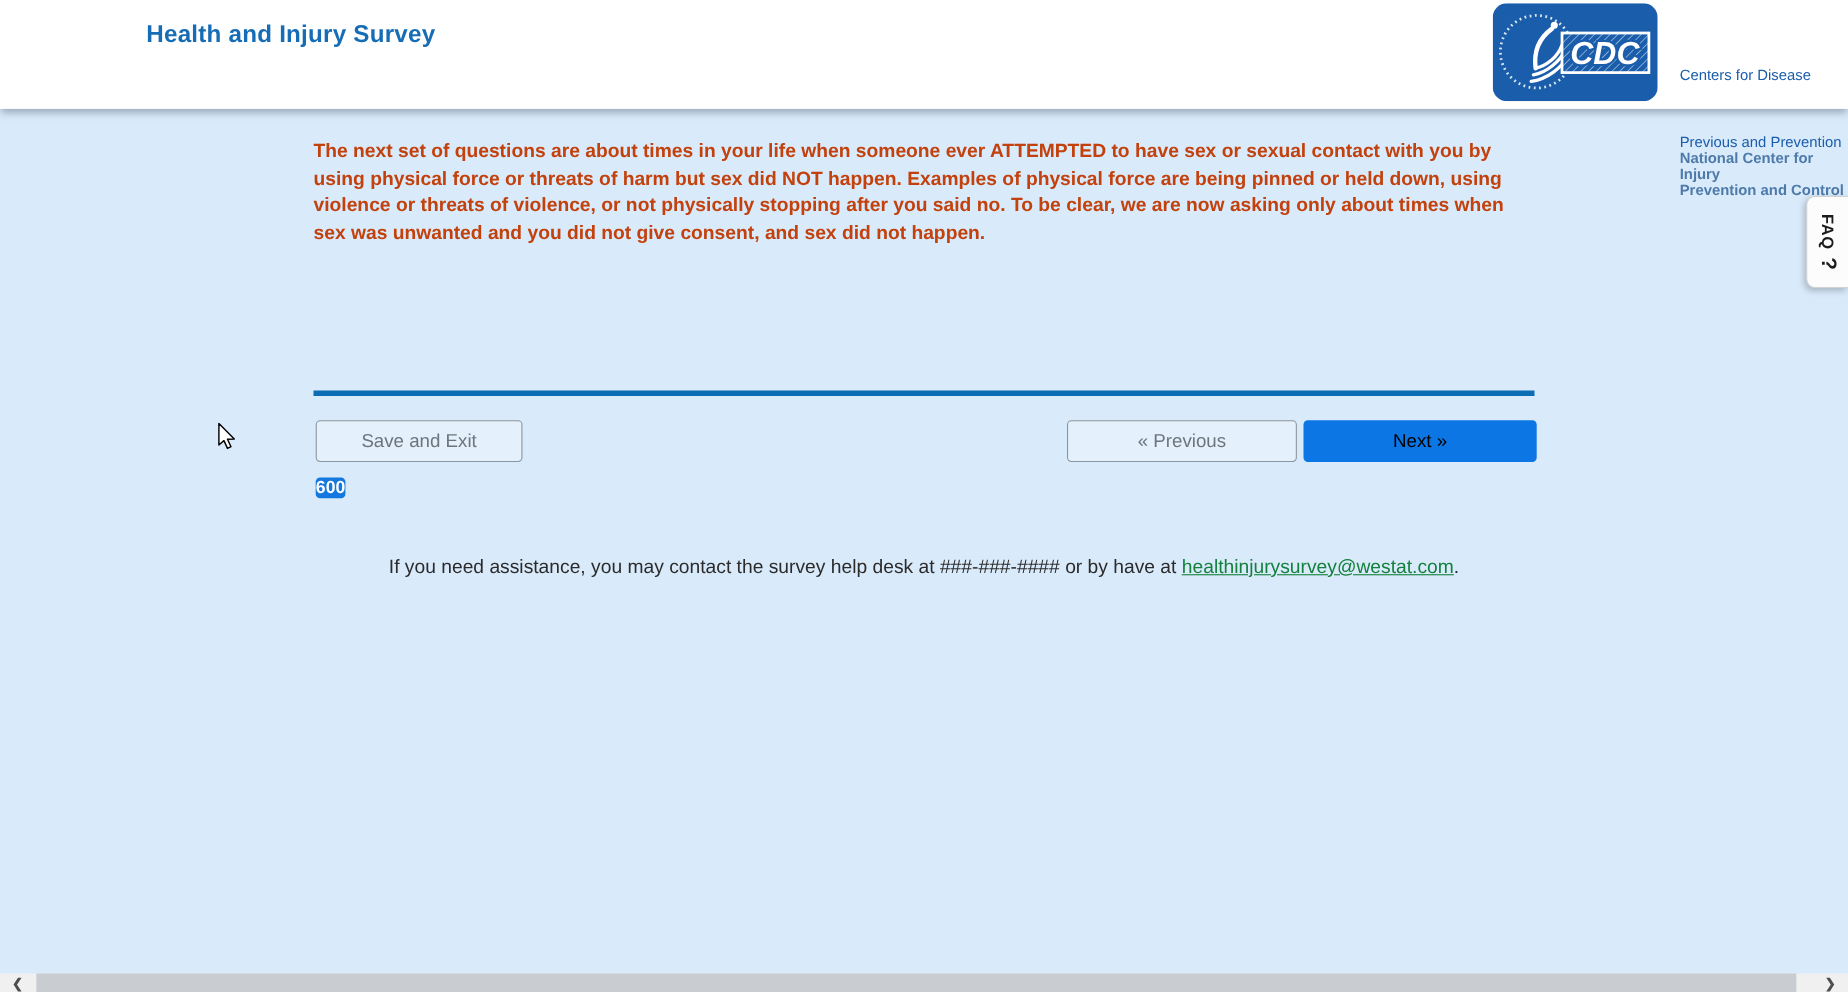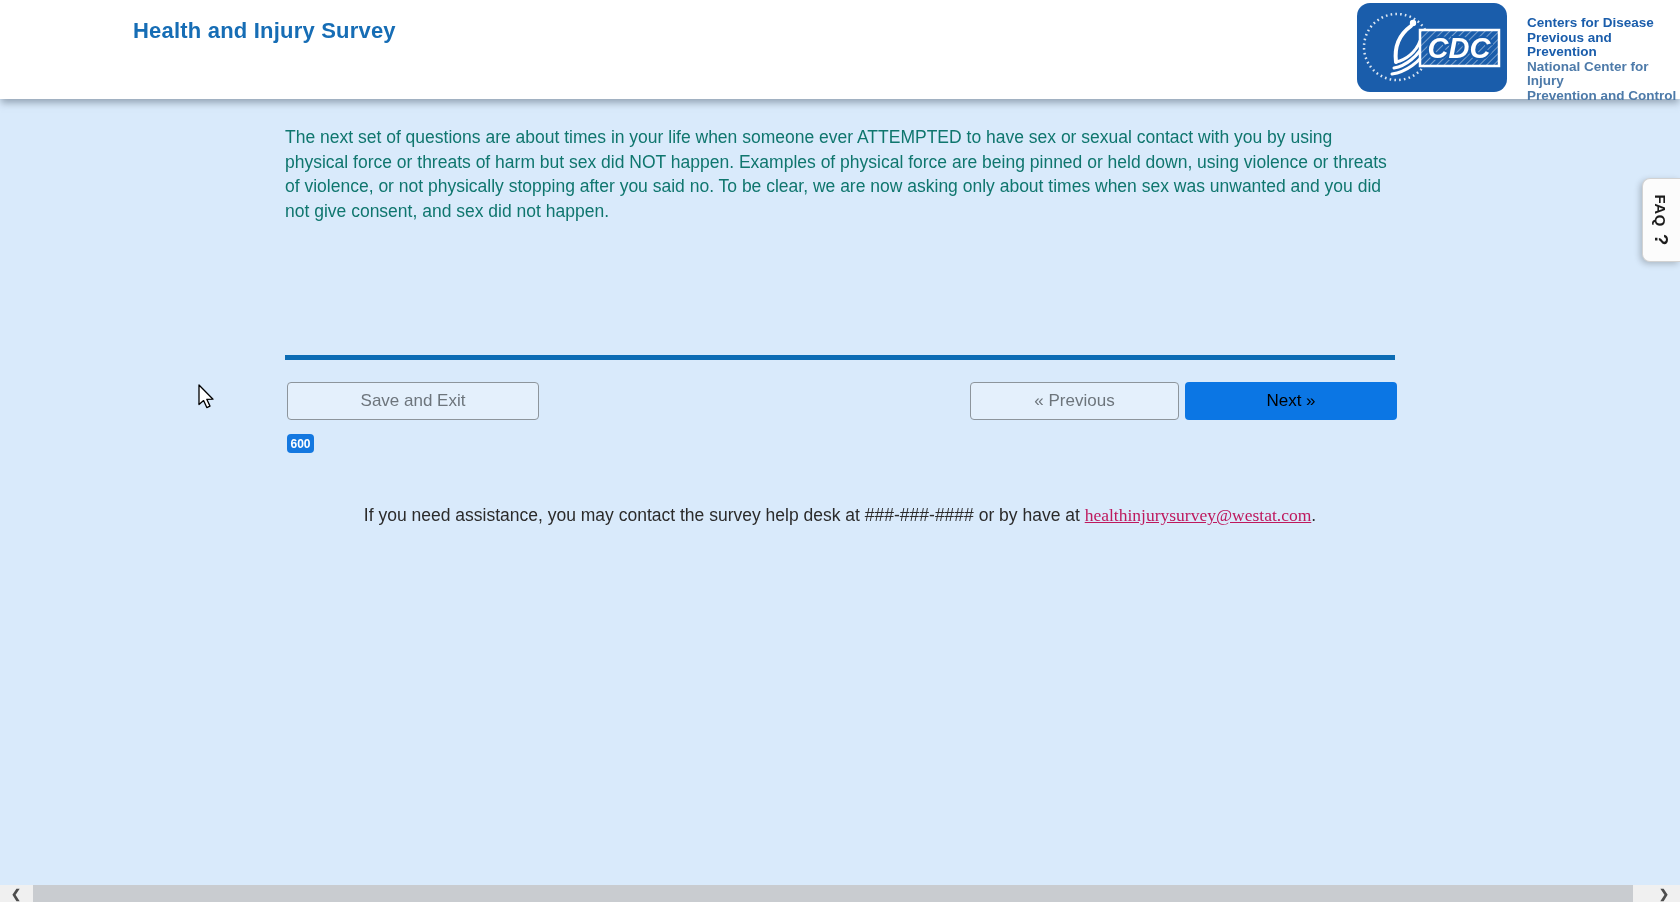--- a/index.html
+++ b/index.html
@@ -18,62 +18,62 @@
     z-index:5;
     padding-left:40px;
   }
   .page-title {
     position:absolute; left:133px; top:18px;
     font-size:22px; font-weight:bold; color:#166db5;
     letter-spacing:0.2px;
   }
   .cdc-logo { position:absolute; left:1357px; top:3px; width:150px; height:89px; }
   .cdc-text { position:absolute; left:1527px; top:16px; line-height:14.5px; }
-  .cdc-text .bold-line { font-size:13.5px; font-weight:bold; color:#1a5dab; }
+  .cdc-text .bold-line { font-size:13.5px; font-weight:normal; color:#1a5dab;margin-top:46px; }
   .cdc-text .reg-line  { font-size:13.5px; font-weight:bold; color:#4d7aa9; }
 
   
   .main {
     position:absolute; left:285px; top:99px; width:1110px; height:786px;
   }
   .intro-text {
     position:absolute; left:0; top:26px; width:1110px;
-    font-size:17.5px; font-weight:normal; color:#0f766e;
+    font-size:17.5px; font-weight:bold; color:#c2410c;
     line-height:24.5px;
   }
   .divider {
     position:absolute; left:0; top:256px; width:1110px; height:5px;
     background:#0c6cb4;
   }
   .btn {
     position:absolute; top:283px; height:38px;
     display:flex; align-items:center; justify-content:center;
     font-size:17px; border-radius:4px; cursor:pointer;
   }
   .btn-secondary {
     background:rgba(255,255,255,0.30);
     border:1px solid #8d959c; color:#6d757c;
   }
-  .btn-save { left:2px;  width:252px; }
+  .btn-save { left:2px;  width:188px; }
   .btn-prev { left:685px; width:209px; }
   .btn-next {
     left:900px; width:212px;
     background:#0b76e4; color:#000000; border:none;
   }
   .q-badge {
     position:absolute; left:2px; top:335px; width:27px; height:19px;
     background:#1478e0; border-radius:4px;
-    color:#ffffff; font-size:12px; font-weight:bold;
+    color:#ffffff; font-size:16px; font-weight:bold;
     display:flex; align-items:center; justify-content:center;
   }
   .help-line {
     position:absolute; left:0; top:406px; width:1110px;
     text-align:center; font-size:17.5px; color:#2b2b2b;
   }
-  .help-line a { color:#be185d; text-decoration:underline; cursor:pointer;font-family:Liberation Serif, serif; }
+  .help-line a { color:#15803d; text-decoration:underline; cursor:pointer; }
 
   
   .faq-tab {
     position:absolute; right:0; top:178px; width:38px; height:84px;
     background:#fcfcfc; border:1px solid #d2d2d2; border-right:none;
     border-radius:8px 0 0 8px;
     box-shadow:-2px 2px 6px rgba(0,0,0,0.22);
     z-index:6; cursor:pointer;
     display:flex; align-items:center; justify-content:center;
   }

